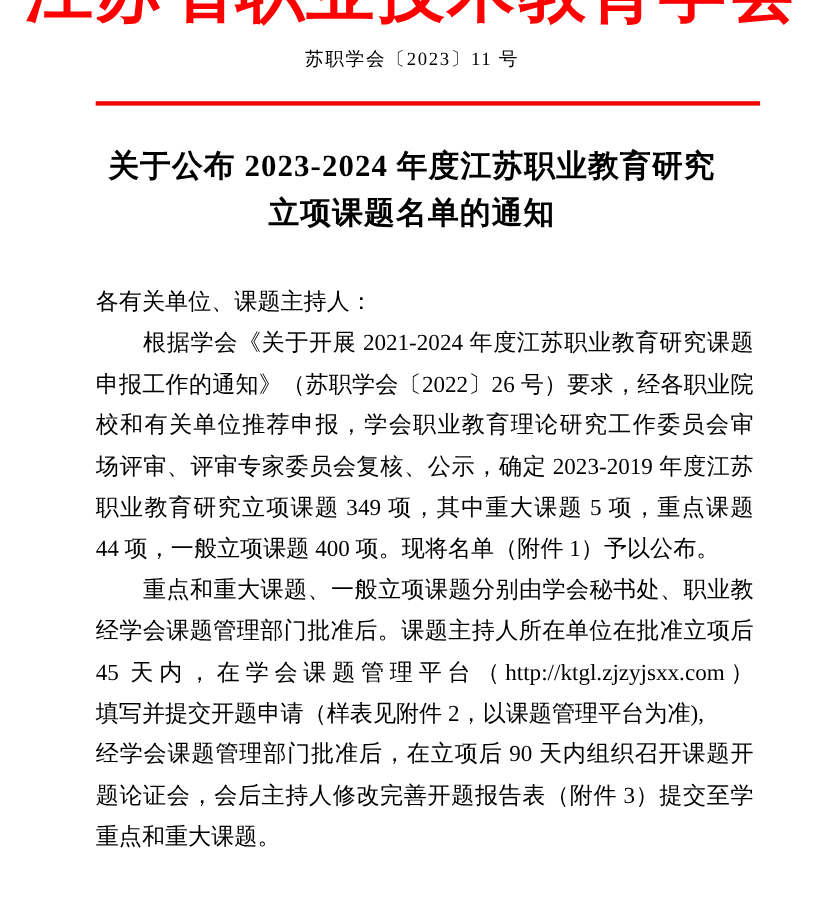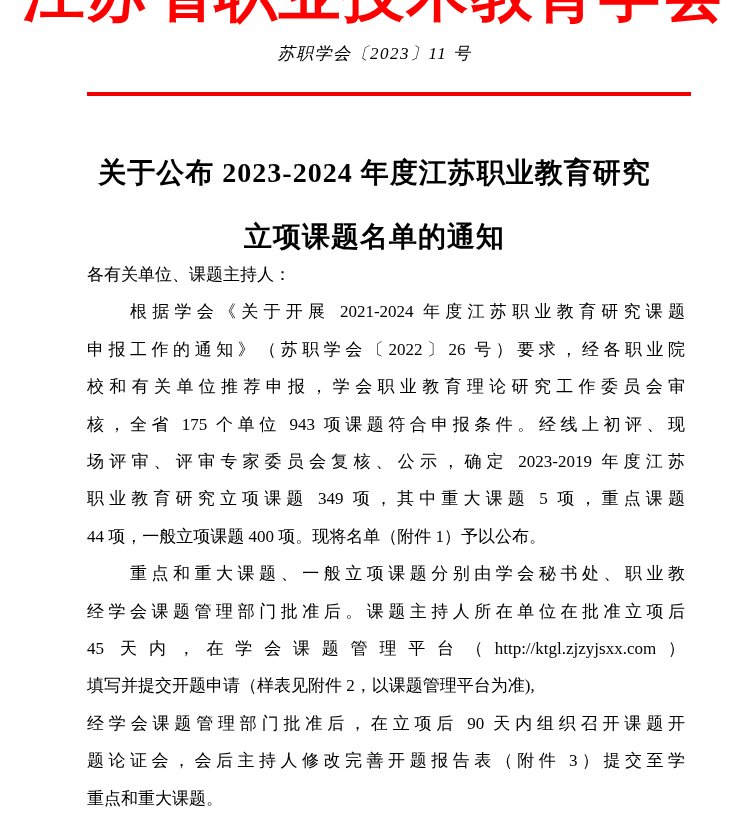--- a/index.html
+++ b/index.html
@@ -32,48 +32,47 @@
     color: #fe0000;
     white-space: nowrap;
   }
   .doc-number {
     position: absolute;
     top: 42px; left: 0;
     width: 100%;
     text-align: center;
     font-size: 17px;
     letter-spacing: 1.5px;
-    font-style: italic;
   }
   .divider {
     position: absolute;
     top: 92px;
     left: 87px;
     width: 604px;
     height: 4px;
     background: #f10000;
   }
   .title {
     position: absolute;
     top: 130px; left: 0;
     width: 100%;
     margin: 0;
     text-align: center;
     font-weight: bold;
     font-size: 28px;
     line-height: 43px;
     letter-spacing: 1px;
   }
-  .title .title-line { display: block; margin-top: 21px; }
+  .title .title-line { display: block; }
   .body-text {
     position: absolute;
     top: 256px;
     left: 87px;
     width: 598px;
-    font-size: 17px;
+    font-size: 21px;
     line-height: 37.4px;
   }
   .ln { white-space: nowrap; }
   .fill {
     white-space: normal;
     text-align: justify;
     text-align-last: justify;
   }
   .indent { text-indent: 43px; }
 </style>
@@ -93,21 +92,20 @@
   <h1 class="title">
     <span class="title-line">关于公布 2023-2024 年度江苏职业教育研究</span>
     <span class="title-line">立项课题名单的通知</span>
   </h1>
 
   <div class="body-text">
     <div class="ln">各有关单位、课题主持人：</div>
     <div class="ln indent fill">根据学会《关于开展 2021-2024 年度江苏职业教育研究课题</div>
     <div class="ln fill">申报工作的通知》（苏职学会〔2022〕26 号）要求，经各职业院</div>
     <div class="ln fill">校和有关单位推荐申报，学会职业教育理论研究工作委员会审</div>
-    <div class="ln fill">核，全省 175 个单位 943 项课题符合申报条件。经线上初评、现</div>
     <div class="ln fill">场评审、评审专家委员会复核、公示，确定 2023-2019 年度江苏</div>
     <div class="ln fill">职业教育研究立项课题 349 项，其中重大课题 5 项，重点课题</div>
     <div class="ln">44 项，一般立项课题 400 项。现将名单（附件 1）予以公布。</div>
     <div class="ln indent fill">重点和重大课题、一般立项课题分别由学会秘书处、职业教</div>
     <div class="ln fill">经学会课题管理部门批准后。课题主持人所在单位在批准立项后</div>
     <div class="ln fill">45 天内，在学会课题管理平台（http://ktgl.zjzyjsxx.com）</div>
     <div class="ln">填写并提交开题申请（样表见附件 2，以课题管理平台为准),</div>
     <div class="ln fill">经学会课题管理部门批准后，在立项后 90 天内组织召开课题开</div>
     <div class="ln fill">题论证会，会后主持人修改完善开题报告表（附件 3）提交至学</div>
     <div class="ln">重点和重大课题。</div>

